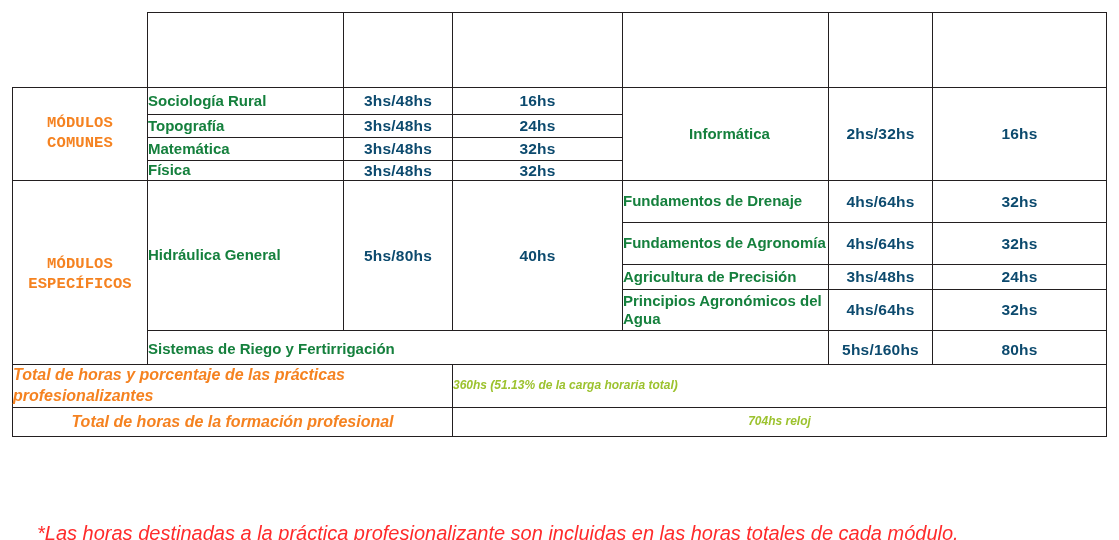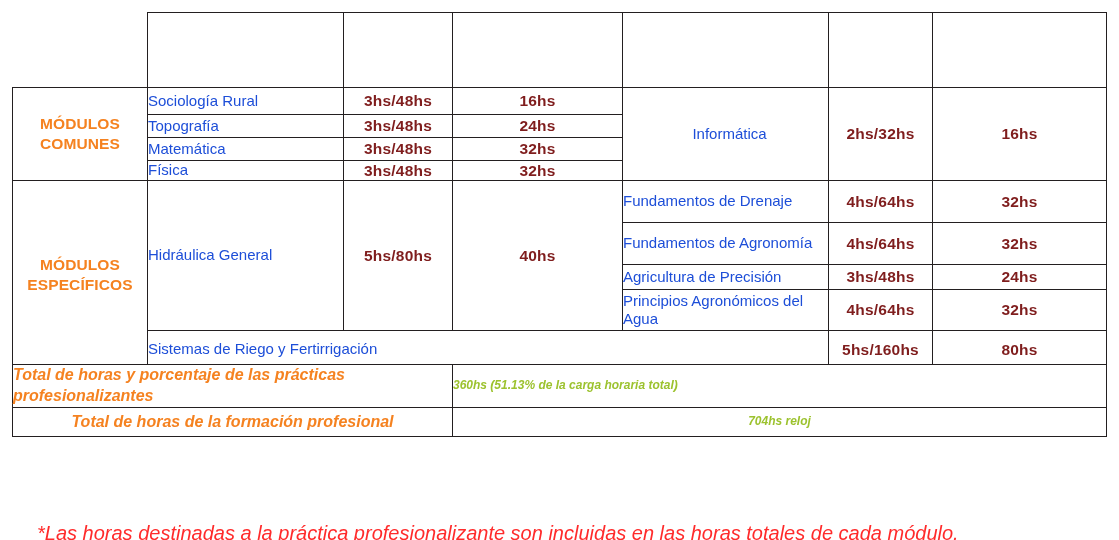--- a/index.html
+++ b/index.html
@@ -69,38 +69,39 @@
   }
 
   .grp {
     color: #f58220;
     font-weight: bold;
     font-size: 15.5px;
     line-height: 1.28;
     text-align: center;
     padding: 2px 6px;
     letter-spacing: .1px;
+    font-family: Liberation Mono, monospace;
   }
 
   .subj {
-    color: #1d4ed8;
+    color: #15803d;
     font-size: 15px;
     line-height: 1.22;
     text-align: left;
     padding: 5px 0 5px 13px;
-    font-weight: normal;
+    font-weight: bold;
   }
   .subj.center {
     text-align: center;
     padding-left: 16px;
     padding-right: 8px;
   }
 
   .hrs {
-    color: #7f1d1d;
+    color: #0c4a6e;
     font-weight: bold;
     font-size: 15.5px;
     text-align: center;
     padding: 4px 4px;
     letter-spacing: .2px;
   }
 
   .r-sociologia td { height: 26px; }
   .r-topografia td { height: 22px; }
   .r-matematica td { height: 22px; }

